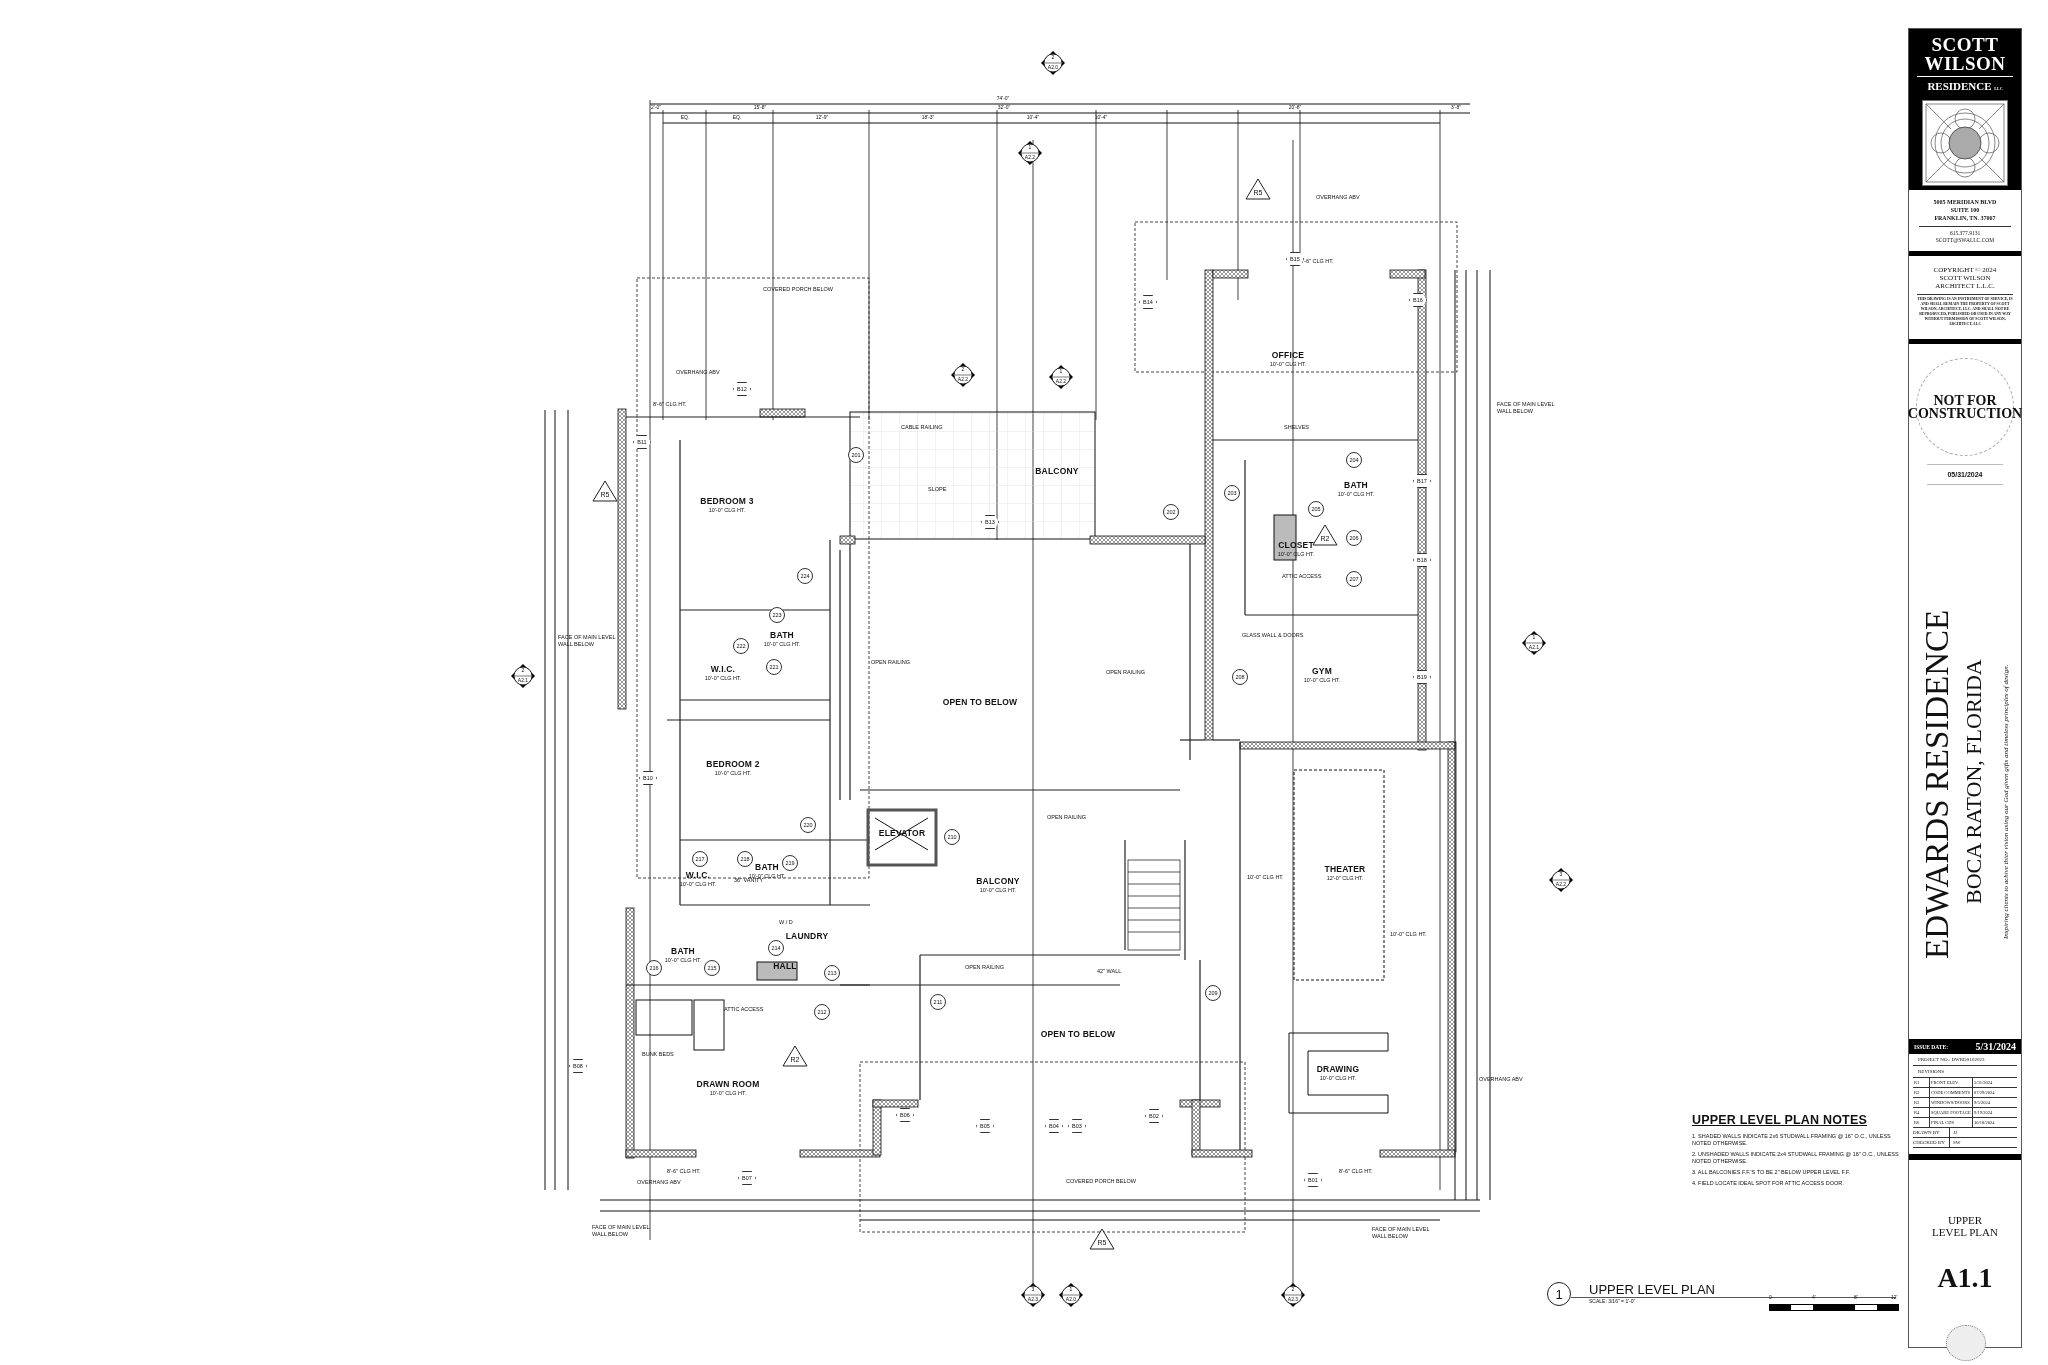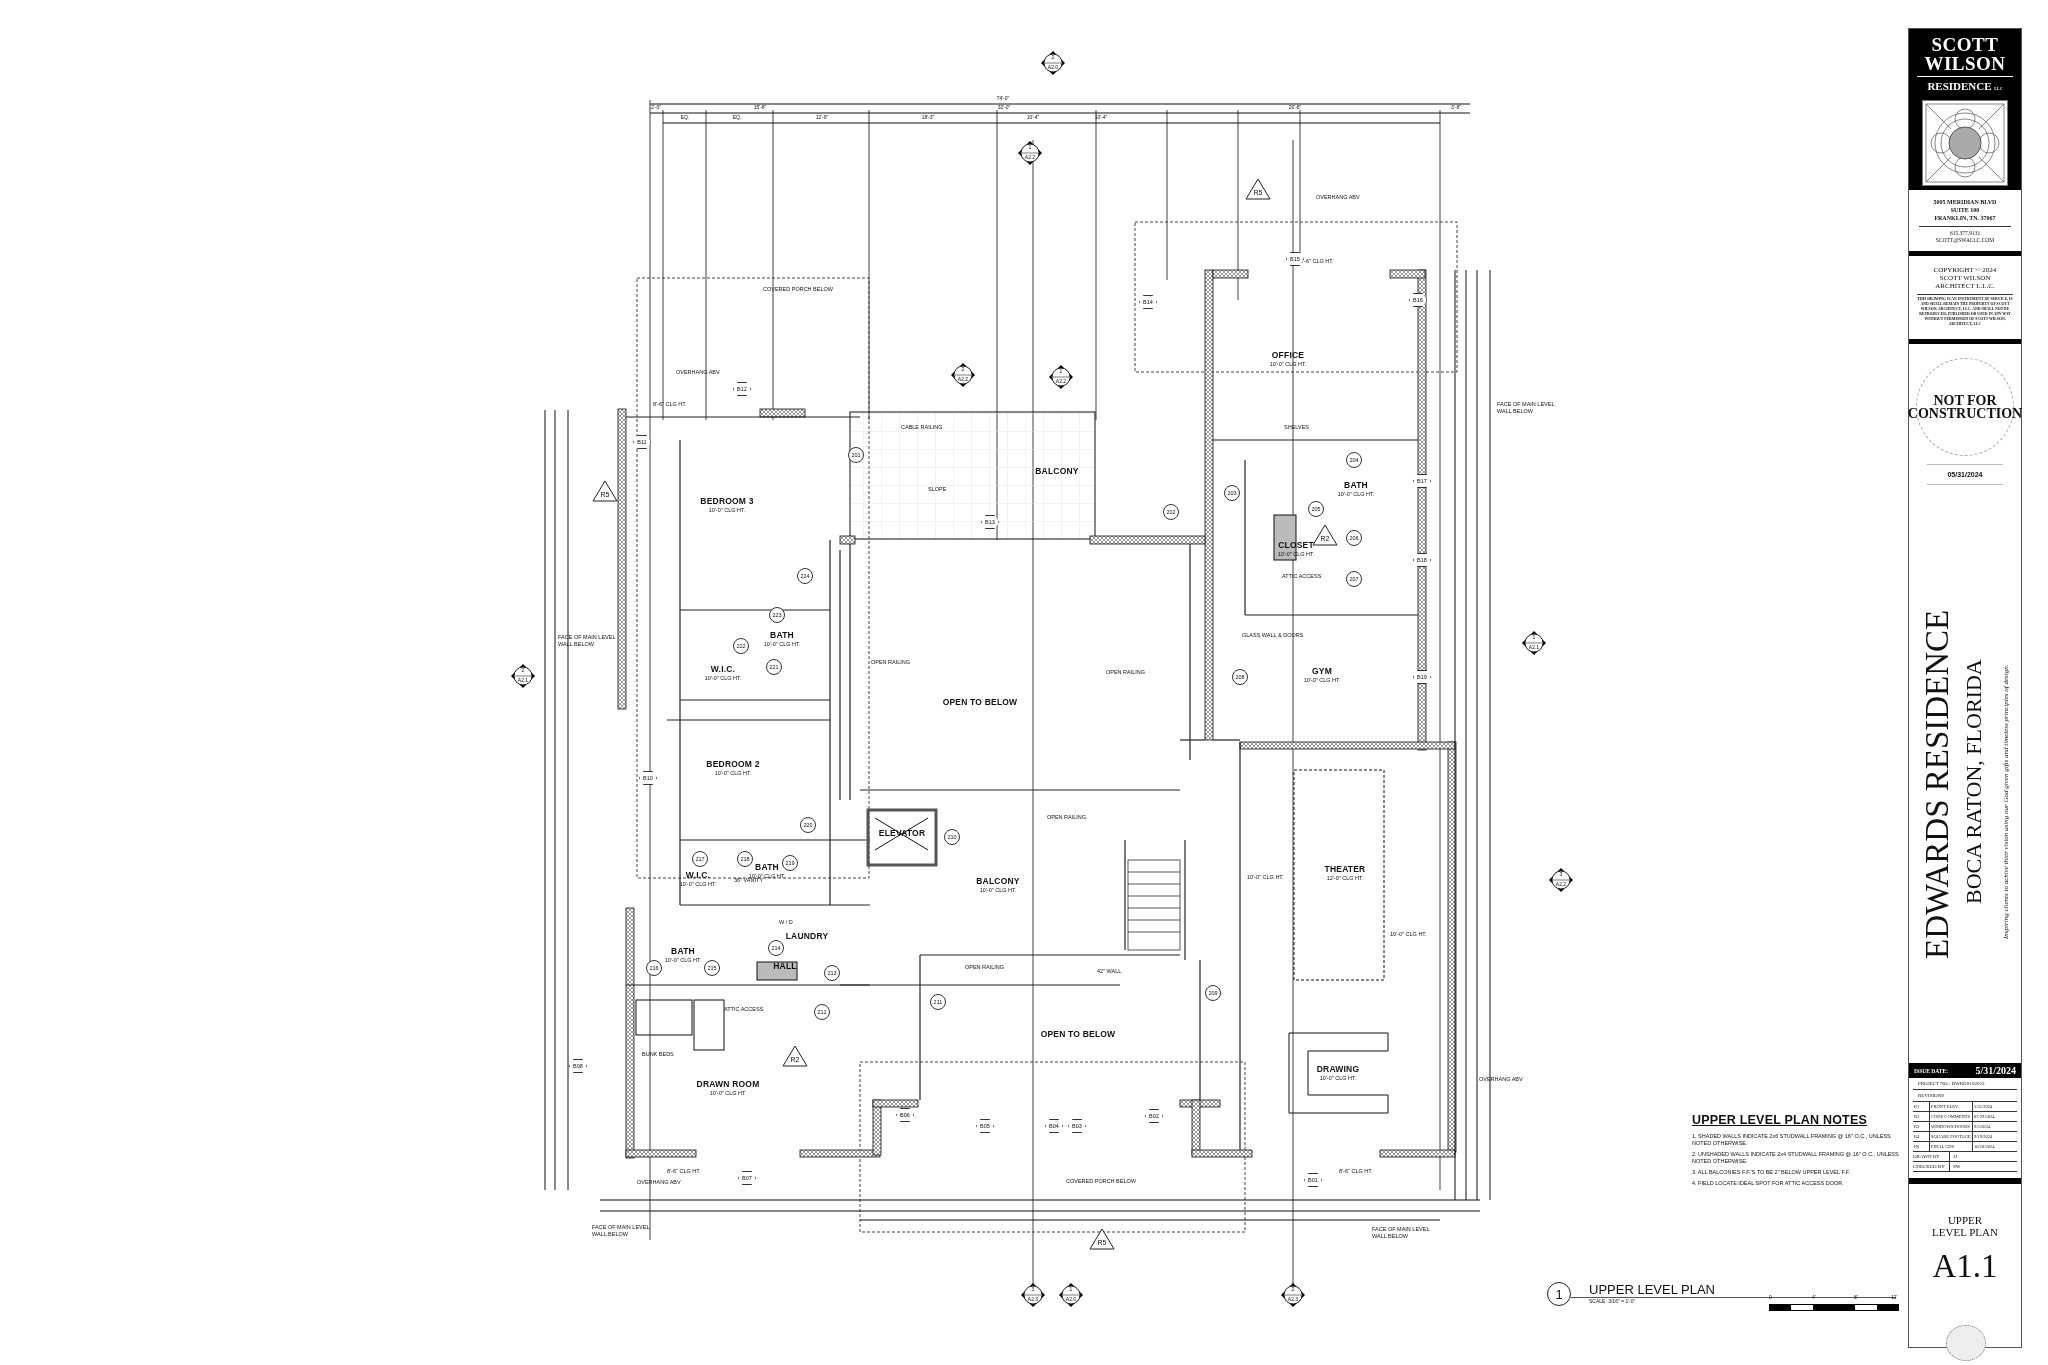--- a/index.html
+++ b/index.html
@@ -21,37 +21,37 @@
   .tb-logo{width:84px;height:84px;margin:0 auto;background:#fff;position:relative;border:1px solid #777;}
   .tb-addr{text-align:center;font-family:"Liberation Serif",serif;font-size:6px;font-weight:bold;line-height:8px;margin-top:8px;}
   .tb-contact{text-align:center;font-family:"Liberation Serif",serif;font-size:5.5px;line-height:7px;border-top:1px solid #333;margin:4px 10px 0;padding-top:3px;}
   .tb-bar{height:5px;background:#000;margin-top:7px;}
   .tb-copy{text-align:center;font-family:"Liberation Serif",serif;font-size:7px;line-height:8px;margin-top:10px;}
   .tb-legal{text-align:center;font-family:"Liberation Serif",serif;font-size:3.8px;line-height:5px;margin:4px 8px 0;border-top:1px solid #333;padding-top:2px;font-weight:bold;}
   .tb-nfc{width:96px;height:96px;border-radius:50%;border:1px dashed #aaa;margin:14px auto 0;display:flex;align-items:center;justify-content:center;text-align:center;font-family:"Liberation Serif",serif;font-weight:bold;font-size:14px;line-height:13px;}
   .tb-date{text-align:center;font-size:7px;font-weight:bold;border-top:1px solid #bbb;border-bottom:1px solid #bbb;margin:8px 18px 0;padding:6px 0;}
   .tb-vert{position:absolute;left:0;top:400px;width:112px;height:530px;}
   .vt{position:absolute;transform:rotate(-90deg);transform-origin:left top;white-space:nowrap;font-family:"Liberation Serif",serif;}
-  .tb-issue{position:absolute;top:1010px;left:0;width:112px;margin-top:24px;}
+  .tb-issue{position:absolute;top:1010px;left:0;width:112px;}
   .tb-issue-bar{background:#000;color:#fff;display:flex;justify-content:space-between;align-items:center;padding:2px 5px;font-family:"Liberation Serif",serif;}
   .tb-issue-bar .k{font-size:5.5px;font-weight:bold;}
   .tb-issue-bar .v{font-size:10px;font-weight:bold;}
   .tb-small{font-family:"Liberation Serif",serif;font-size:5px;padding:3px 5px;border-bottom:1px solid #333;margin:0 4px;}
   table.revs{border-collapse:collapse;width:104px;margin:0 4px;font-family:"Liberation Serif",serif;font-size:4.5px;}
   table.revs td{border-bottom:1px solid #333;padding:2px 1px;}
   table.revs td.c1{width:14px;border-right:1px solid #333;}
   table.revs td.c2{width:40px;border-right:1px solid #333;}
   .drawn{font-family:"Liberation Serif",serif;font-size:5px;margin:0 4px;}
   .drawn div{display:flex;border-bottom:1px solid #333;}
   .drawn span.k{width:36px;border-right:1px solid #333;padding:2px 0;}
   .drawn span.v{padding:2px 3px;}
   .tb-bar2{height:6px;background:#000;margin-top:6px;}
   .tb-sheet{position:absolute;top:1185px;left:0;width:112px;text-align:center;font-family:"Liberation Serif",serif;}
   .tb-sheet .t{font-size:11px;line-height:12px;}
-  .tb-sheet .n{font-size:33px;font-weight:normal;margin-top:10px;}
+  .tb-sheet .n{font-size:28px;font-weight:bold;margin-top:24px;}
   .tb-seal{position:absolute;top:1296px;left:37px;width:38px;height:34px;border-radius:50%;border:1px dotted #777;background:#eee;}
   
   .notes{position:absolute;left:1692px;top:1113px;width:210px;}
   .notes h3{margin:0;font-size:12.5px;font-weight:bold;text-decoration:underline;letter-spacing:0.2px;}
   .notes ol{margin:6px 0 0;padding:0;list-style:none;font-size:5.5px;line-height:7px;}
   .notes li{margin-bottom:4px;}
   .caption{position:absolute;left:1547px;top:1282px;}
   .cap-circle{position:absolute;left:0;top:0;width:22px;height:22px;border:1px solid #222;border-radius:50%;font-size:13px;display:flex;align-items:center;justify-content:center;}
   .cap-title{position:absolute;left:42px;top:0;font-size:13px;white-space:nowrap;}
   .cap-line{position:absolute;left:24px;top:15px;width:325px;height:1px;background:#555;}

